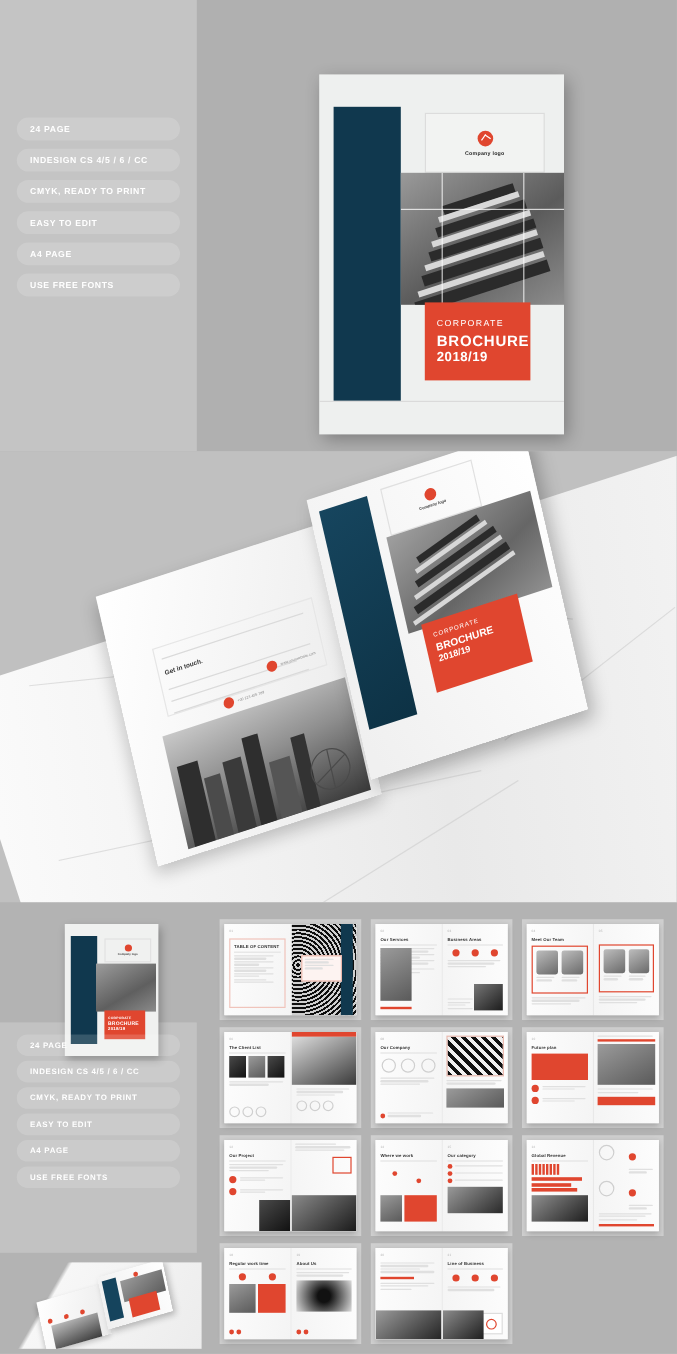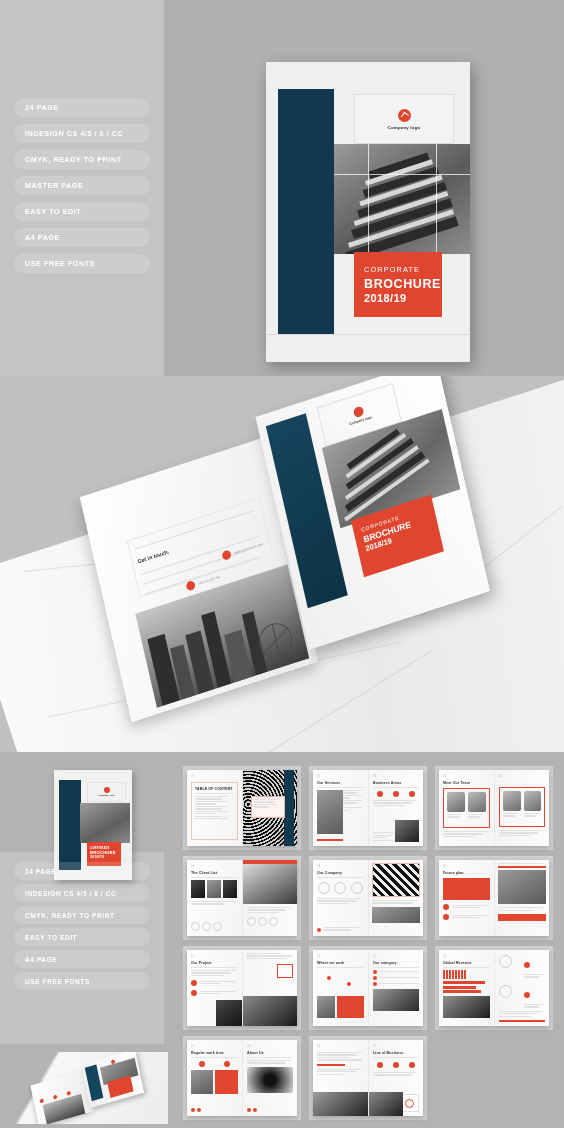--- a/index.html
+++ b/index.html
@@ -260,21 +260,20 @@
 
 <div class="page">
 
   <div class="sec-hero">
     <div class="hero-left-panel"></div>
 
     <div class="feature-list">
       <div class="feature-pill">24 PAGE</div>
       <div class="feature-pill">INDESIGN CS 4/5 / 6 / CC</div>
       <div class="feature-pill">CMYK, READY TO PRINT</div>
-      <div class="feature-pill">MASTER PAGE</div>
       <div class="feature-pill">EASY TO EDIT</div>
       <div class="feature-pill">A4 PAGE</div>
       <div class="feature-pill">USE FREE FONTS</div>
     </div>
 
     <div class="cover">
       <div class="cover-inner">
         <div class="cover-teal"></div>
 
         <div class="cover-logo-box">

